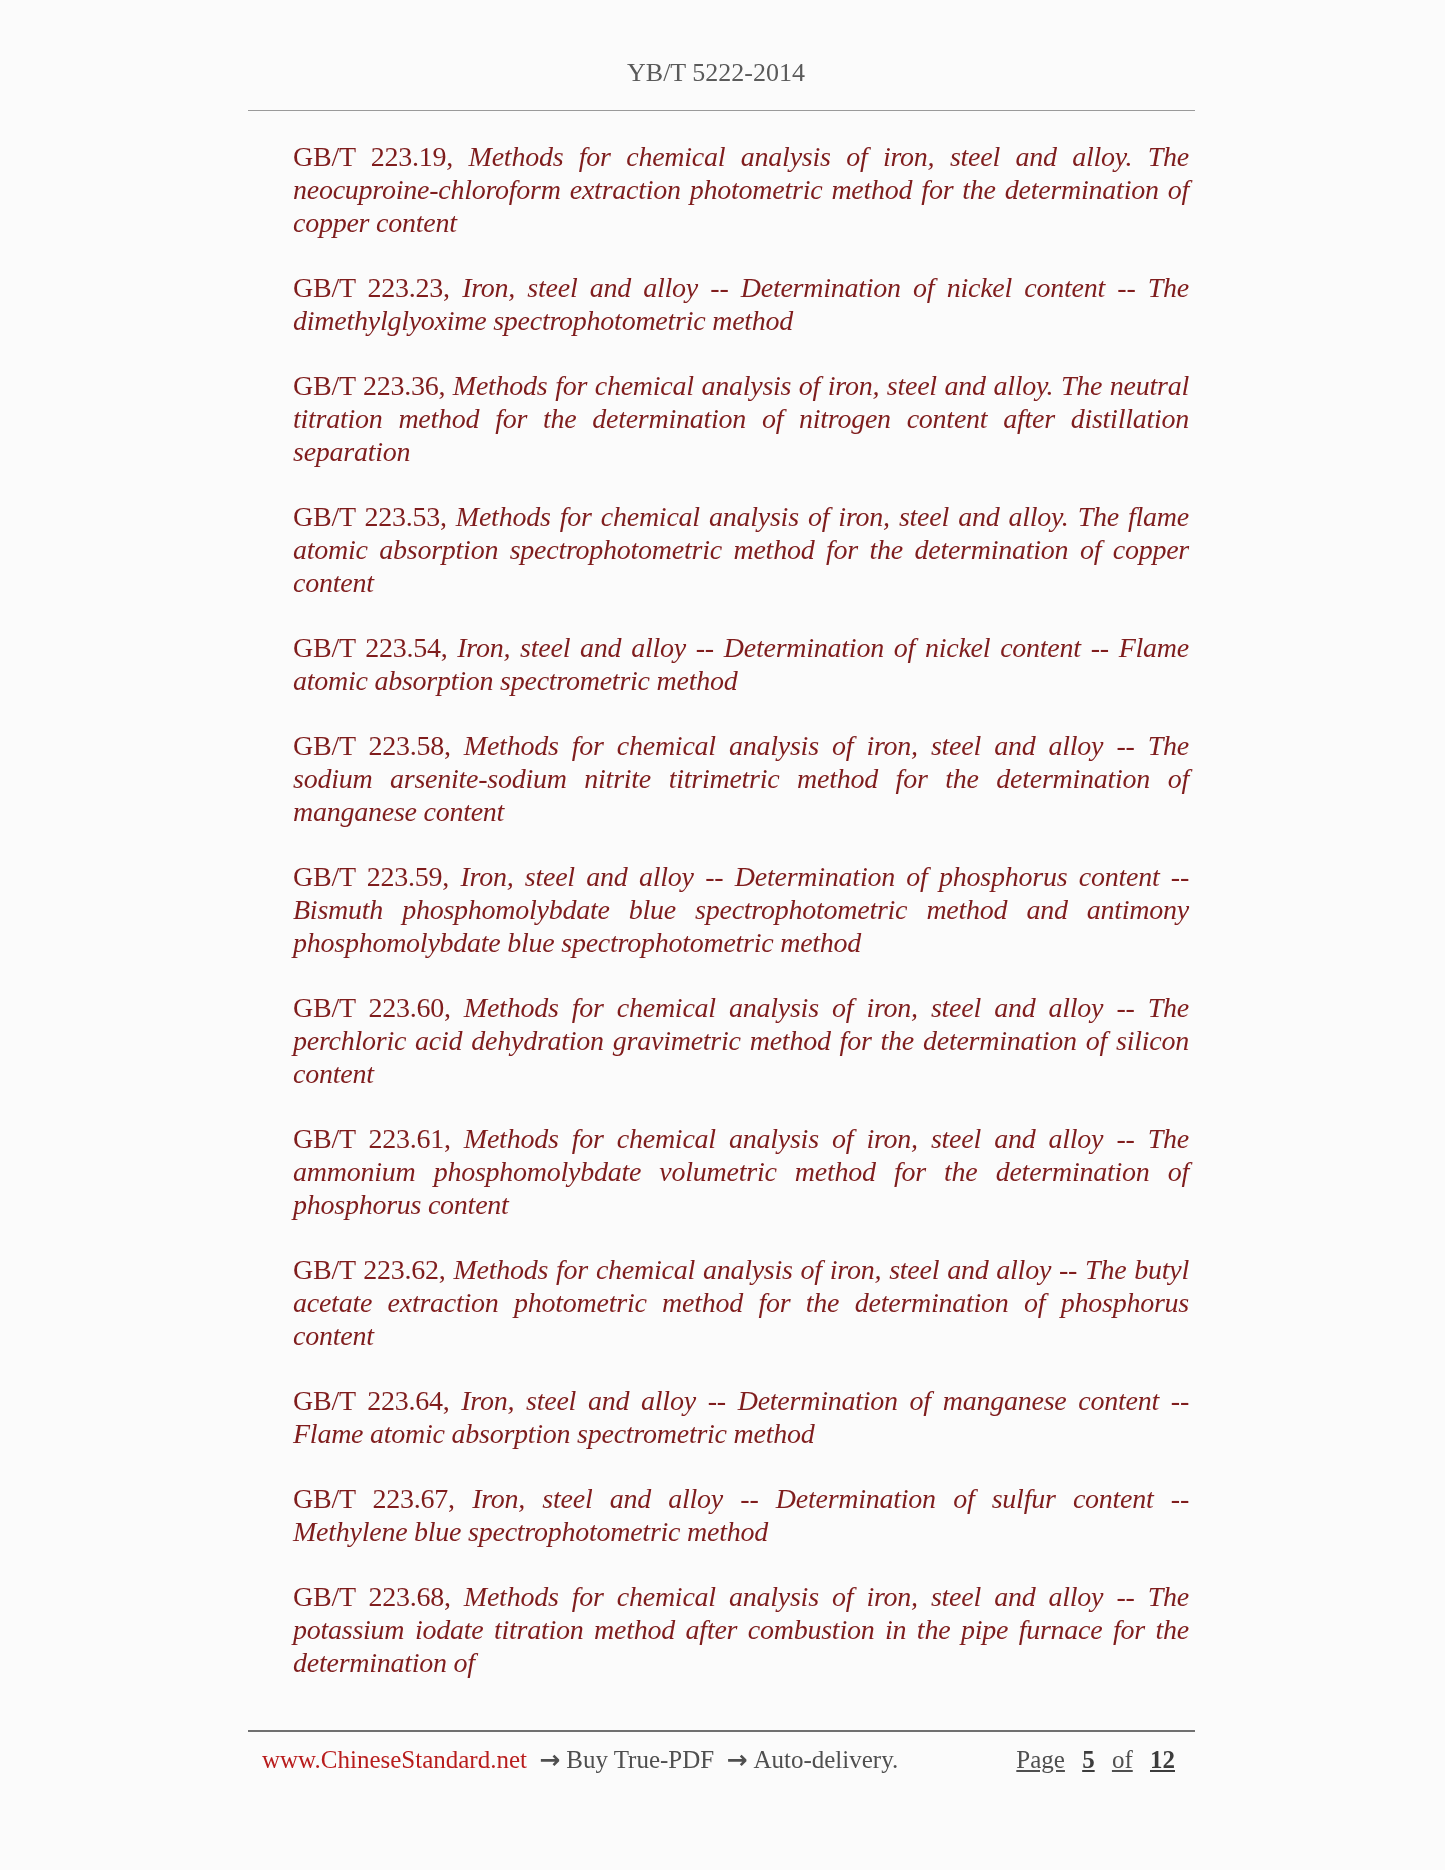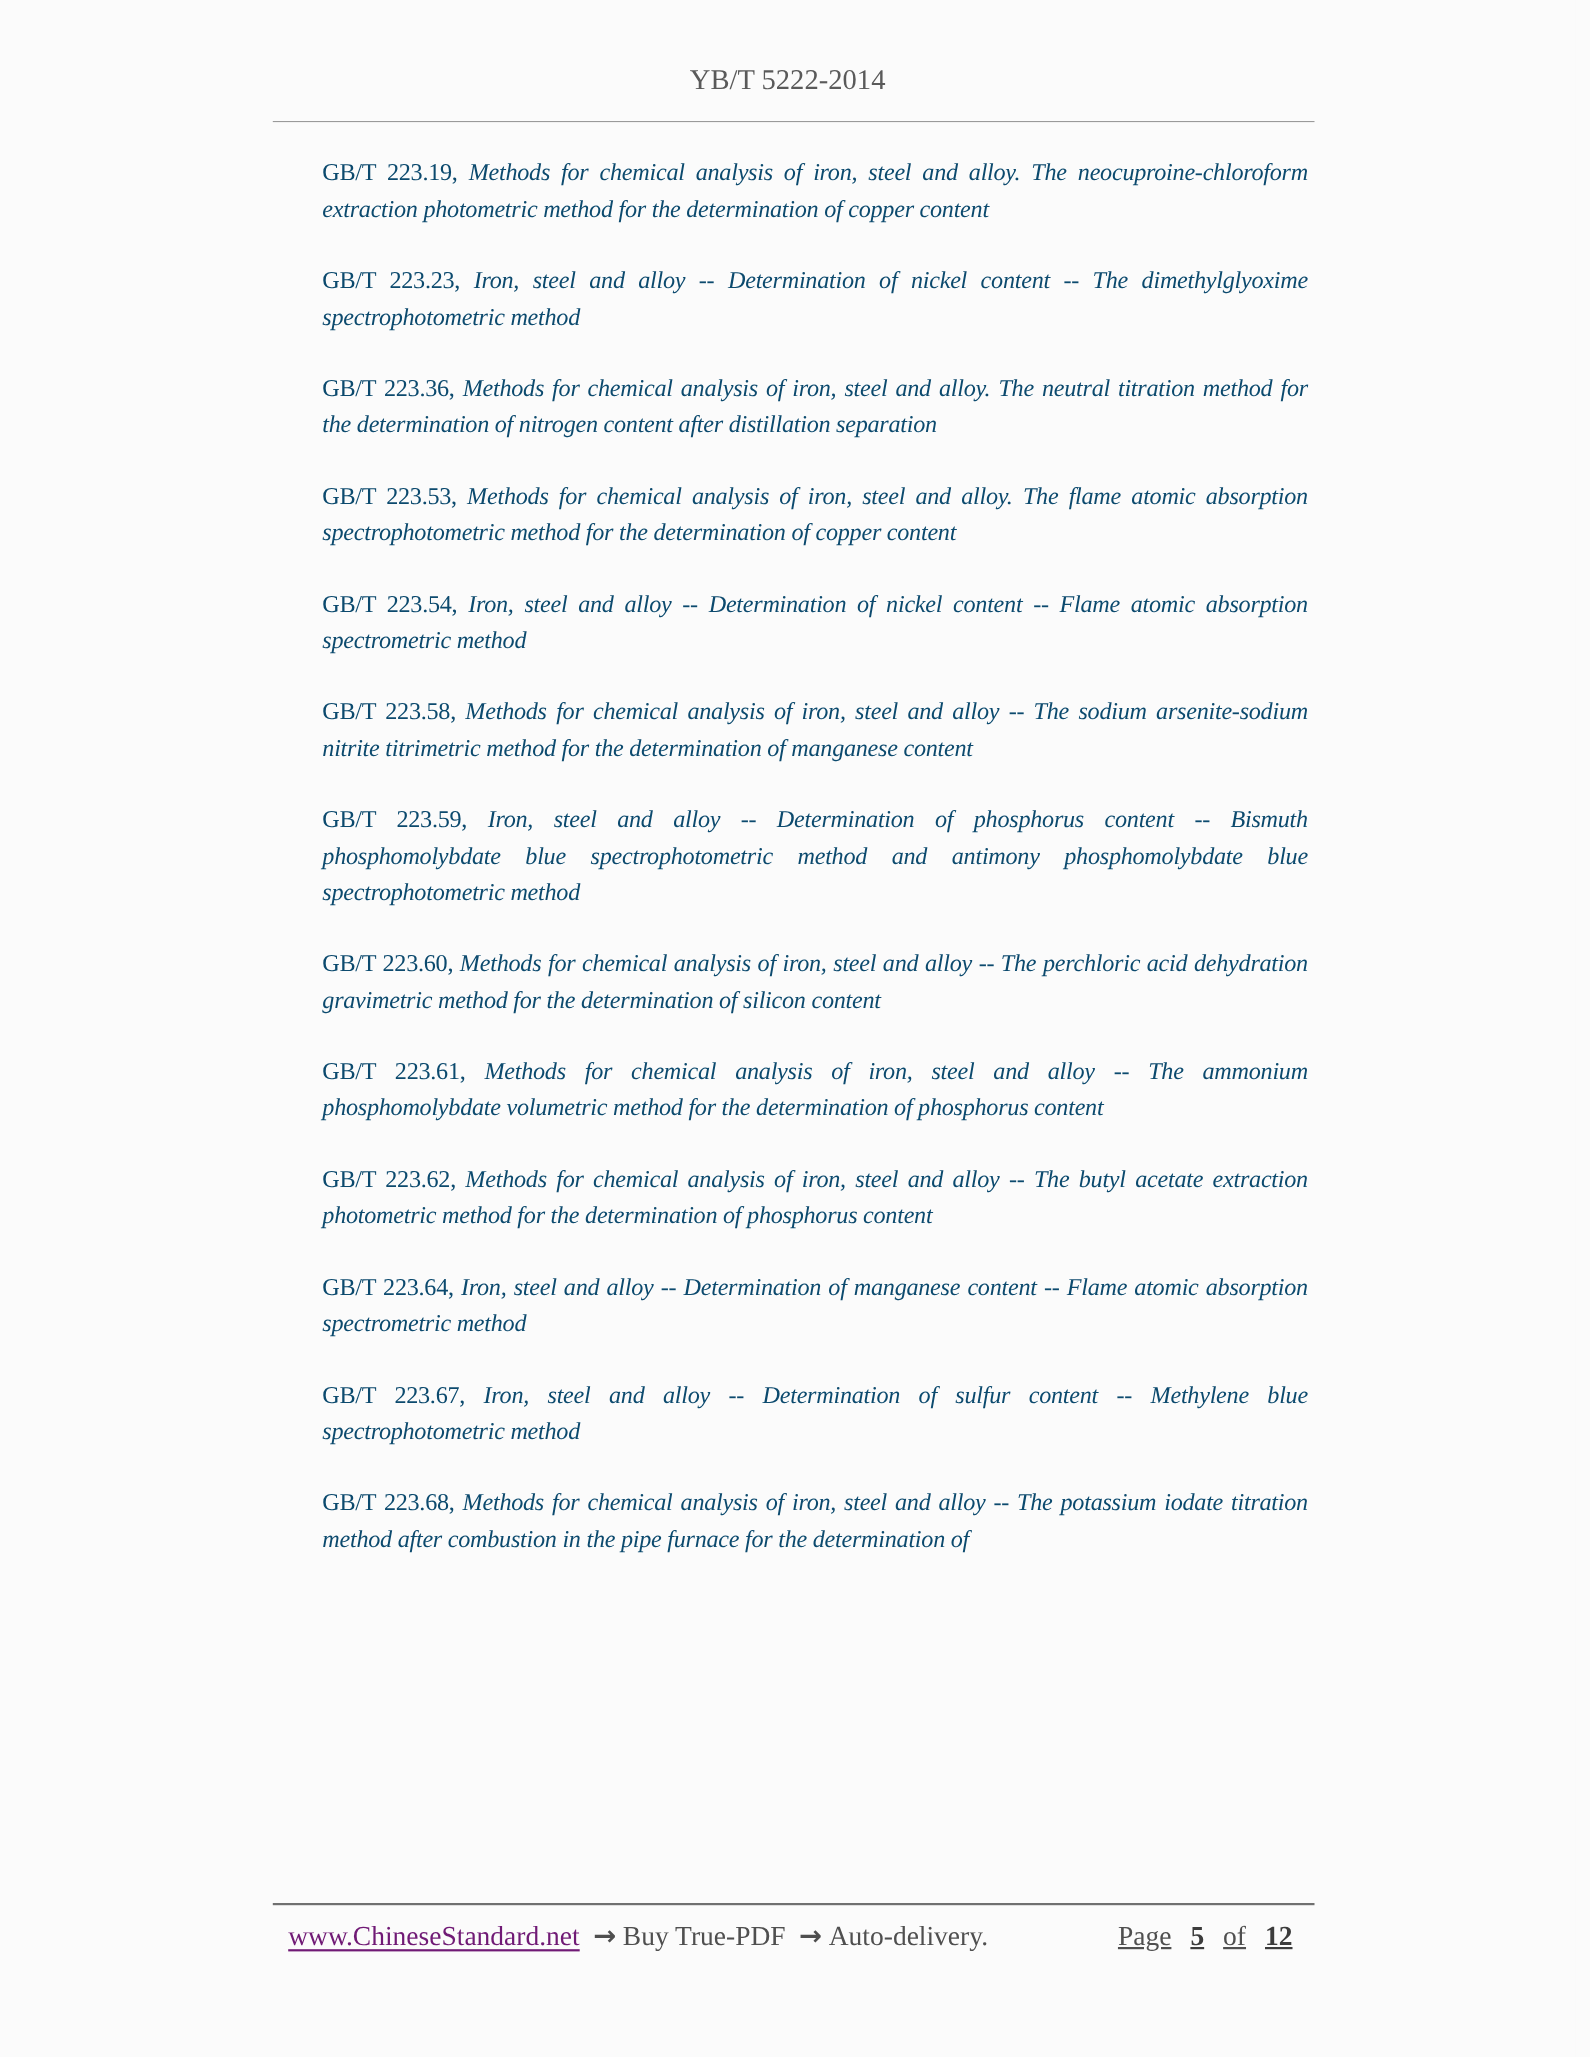--- a/index.html
+++ b/index.html
@@ -10,33 +10,33 @@
   }
   .doc-title {
     position:absolute; top:58px; left:0; width:100%;
     text-align:center; font-size:26px; color:#5a5a5a;
   }
   .rule { position:absolute; left:248px; width:947px; height:0; }
   .header-rule { top:110px; border-top:1px solid #9a9a9a; }
   .footer-rule { top:1730px; border-top:2px solid #707070; }
   .body-text {
     position:absolute; top:140px; left:293px; width:896px;
-    font-size:22px; line-height:33px; color:#0c4a6e;
+    font-size:28px; line-height:33px; color:#7f1d1d;
     text-align:justify; letter-spacing:-0.25px;
   }
   .ref { margin:0 0 32px 0; }
   .ref .code { font-style:normal; }
   .ref .title { font-style:italic; }
   .footer {
     position:absolute; top:1745px; left:262px; width:913px;
     font-size:25px; color:#4f4f4f;
     display:flex; justify-content:space-between; align-items:baseline;
   }
   .footer-left a.site-link {
-    color:#701a75; text-decoration:underline; text-underline-offset:4px; cursor:pointer;
+    color:#b91c1c; text-underline-offset:4px; cursor:pointer;
   }
   .footer-left .arrow {
     font-family:"DejaVu Sans", sans-serif; font-weight:700;
     margin:0 6px; color:#4f4f4f;
   }
   .footer-right span { margin-left:11px;text-decoration:underline; }
   .footer-right span:first-child { margin-left:0; }
   .footer-right .pnum { font-weight:bold; color:#3c3c3c; }
 </style>
 </head>

